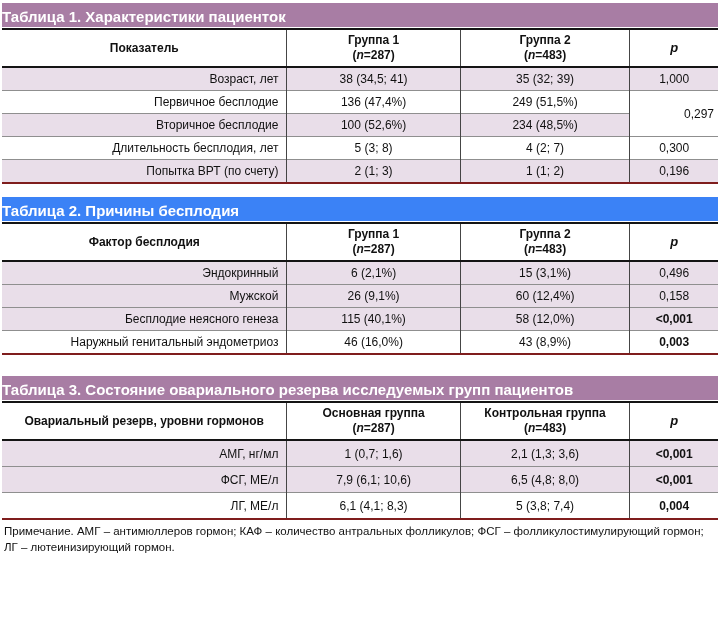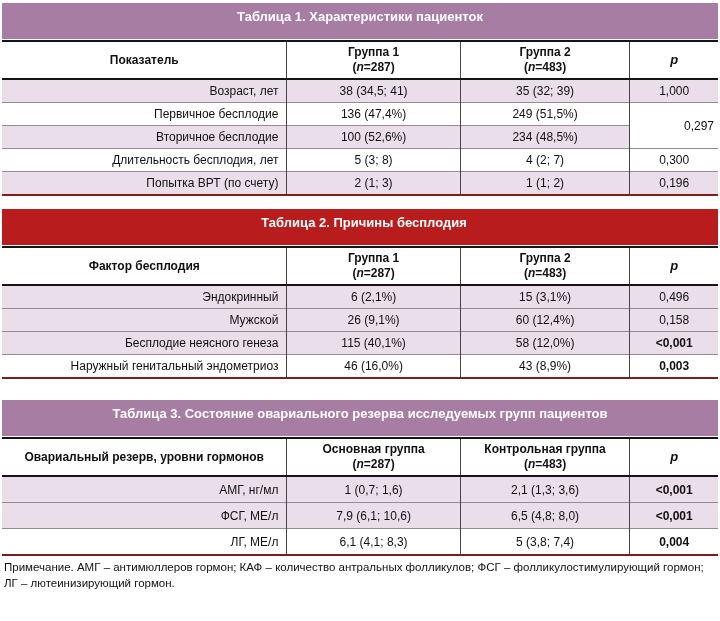--- a/index.html
+++ b/index.html
@@ -9,25 +9,25 @@
     font-family: "Liberation Sans", sans-serif;
     color: #111111;
     overflow: hidden;
   }
   .wrap { padding: 3px 2px 0 2px; }
 
   .tblock { margin-bottom: 13px; }
   .tblock.gap-lg { margin-bottom: 21px; }
 
   .ttl {
-    height: 36px; line-height: 28px;
-    text-align: center;
+    height: 24px; line-height: 28px;
+    text-align: left;
     color: #ffffff;
     font-weight: bold;
-    font-size: 13px;
+    font-size: 15px;
     margin-bottom: 1px;
   }
 
   table {
     width: 100%;
     border-collapse: collapse;
     table-layout: fixed;
     border-top: 2px solid #141414;
     border-bottom: 2px solid #7f1d1d;
   }
@@ -126,21 +126,21 @@
             <td class="lbl">Попытка ВРТ (по счету)</td>
             <td class="num">2 (1; 3)</td>
             <td class="num">1 (1; 2)</td>
             <td class="pval">0,196</td>
           </tr>
         </tbody>
     </table>
   </section>
 
   <section class="tblock gap-lg">
-    <div class="ttl" style="background: #b91c1c; padding-left: 8px;">Таблица 2. Причины бесплодия</div>
+    <div class="ttl" style="background: #3b82f6;">Таблица 2. Причины бесплодия</div>
     <table class="t2">
       <colgroup>
           <col class="c1">
           <col class="c2">
           <col class="c3">
           <col class="c4">
         </colgroup>
       <thead>
           <tr>
             <th>Фактор бесплодия</th>

